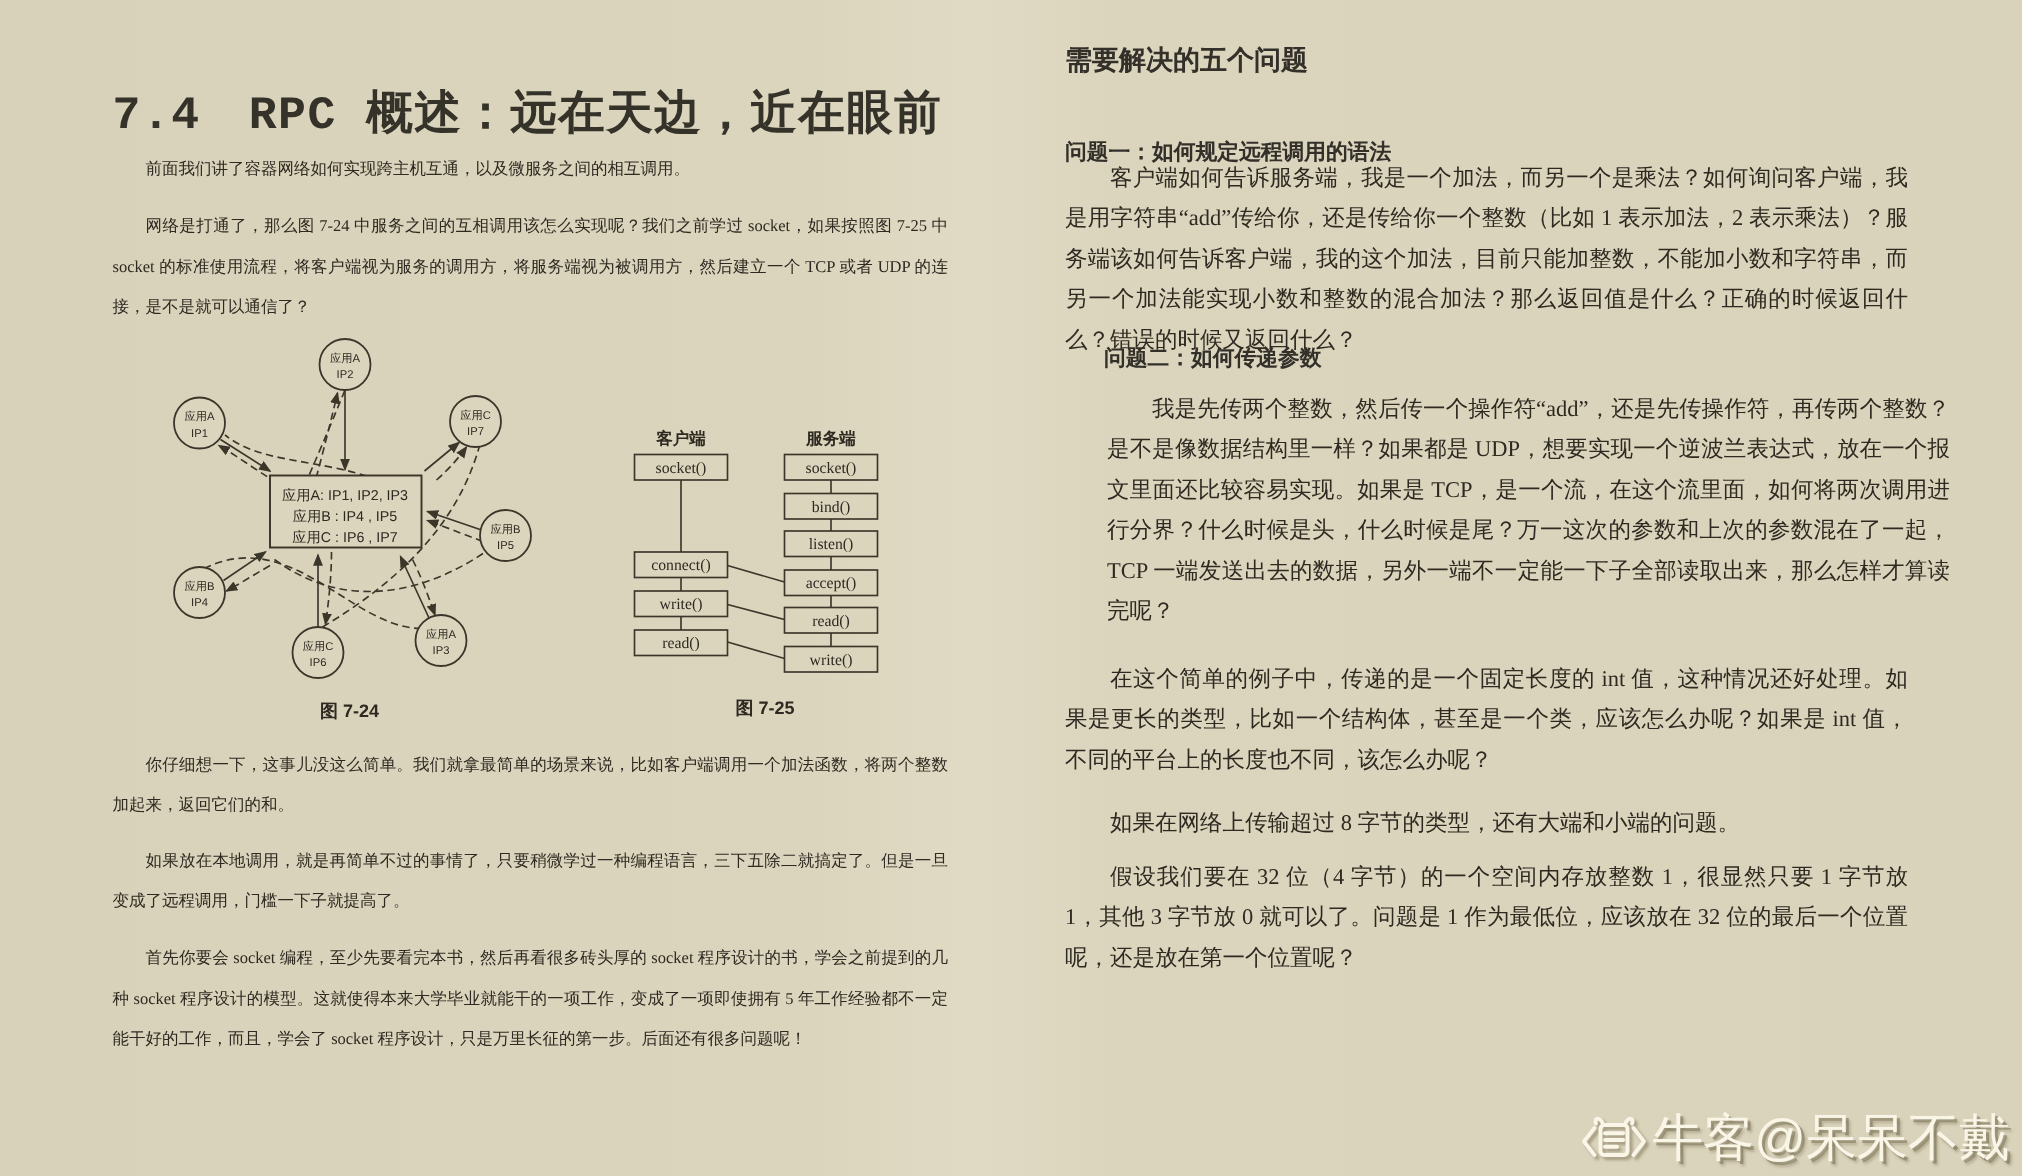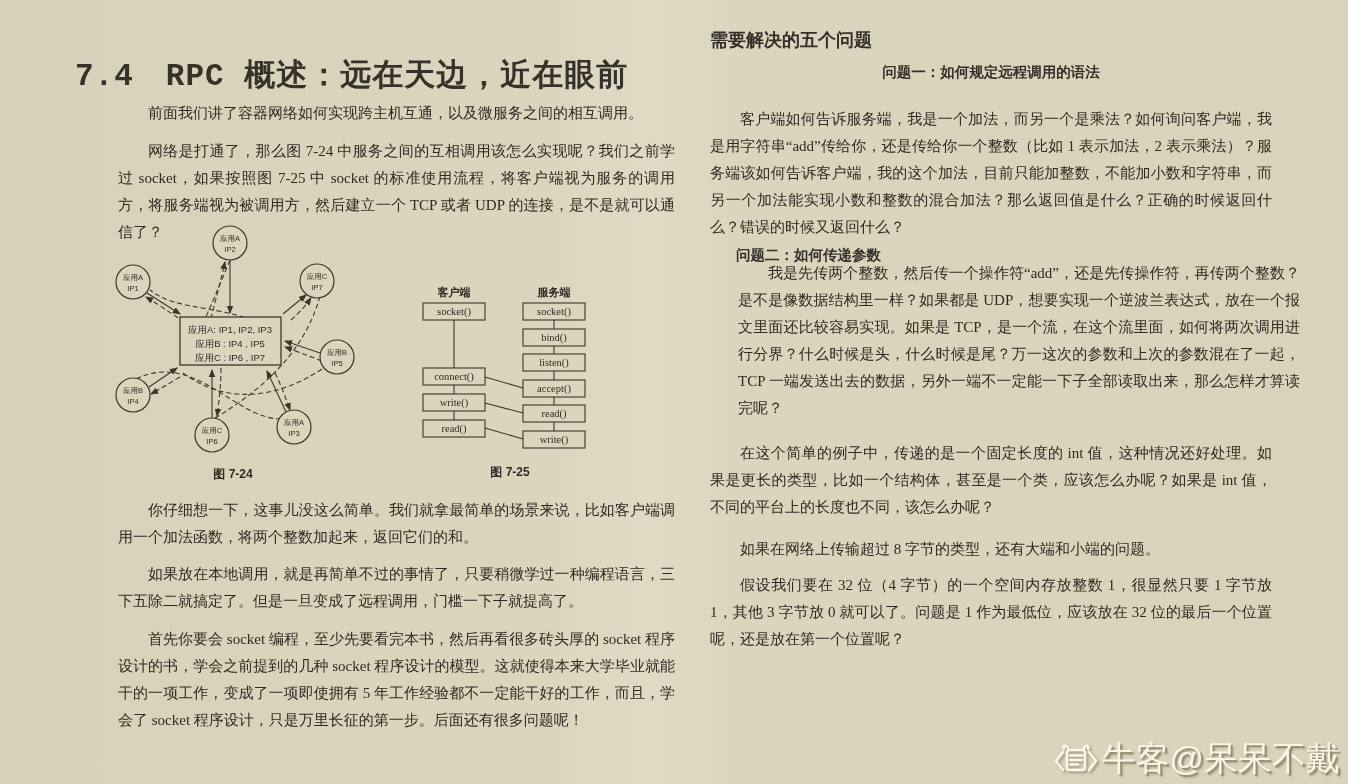--- a/index.html
+++ b/index.html
@@ -14,41 +14,41 @@
   }
   .abs { position: absolute; margin: 0; }
   
   .title {
     left: 75px; top: 30px; width: 600px;
     font-family: Liberation Mono, monospace;
     font-size: 31px; font-weight: 700; color: #35322a; letter-spacing: 1px; margin-top: 24px;
   }
   .pL {
     left: 75px; width: 557px;
-    font-size: 15px; line-height: 27px;
-    text-align: justify; text-indent: 2em; margin-left: 43px;
+    font-size: 11px; line-height: 27px;
+    text-align: justify; text-indent: 2em;
   }
   .pL1 { top: 100px; }
   .pL2 { top: 138px; }
   .pL3 { top: 497px; }
   .pL4 { top: 561px; }
   .pL5 { top: 626px; }
   
   .rHead {
     left: 710px; top: 28px; width: 562px;
     font-family: "Liberation Sans", sans-serif;
     font-size: 18px; font-weight: 700; color: #33302a;
   }
   .qHead {
     left: 710px; width: 562px;
     font-family: "Liberation Sans", sans-serif;
     font-size: 14.5px; font-weight: 700; color: #33302a;
   }
-  .qh1 { top: 63px; text-align: center; }
-  .qh2 { top: 246px; padding-left: 26px; }
+  .qh1 { top: 92px; }
+  .qh2 { top: 229px; padding-left: 26px; }
   .qh3 { top: 409px; }
   .pR {
     left: 710px; width: 562px;
     font-size: 15px; line-height: 27px;
     text-align: justify; text-indent: 2em;
   }
   .pR1 { top: 106px; }
   .pR2 { top: 260px; margin-left: 28px; }
   .pR3 { top: 440px; }
   .pR4 { top: 536px; }

